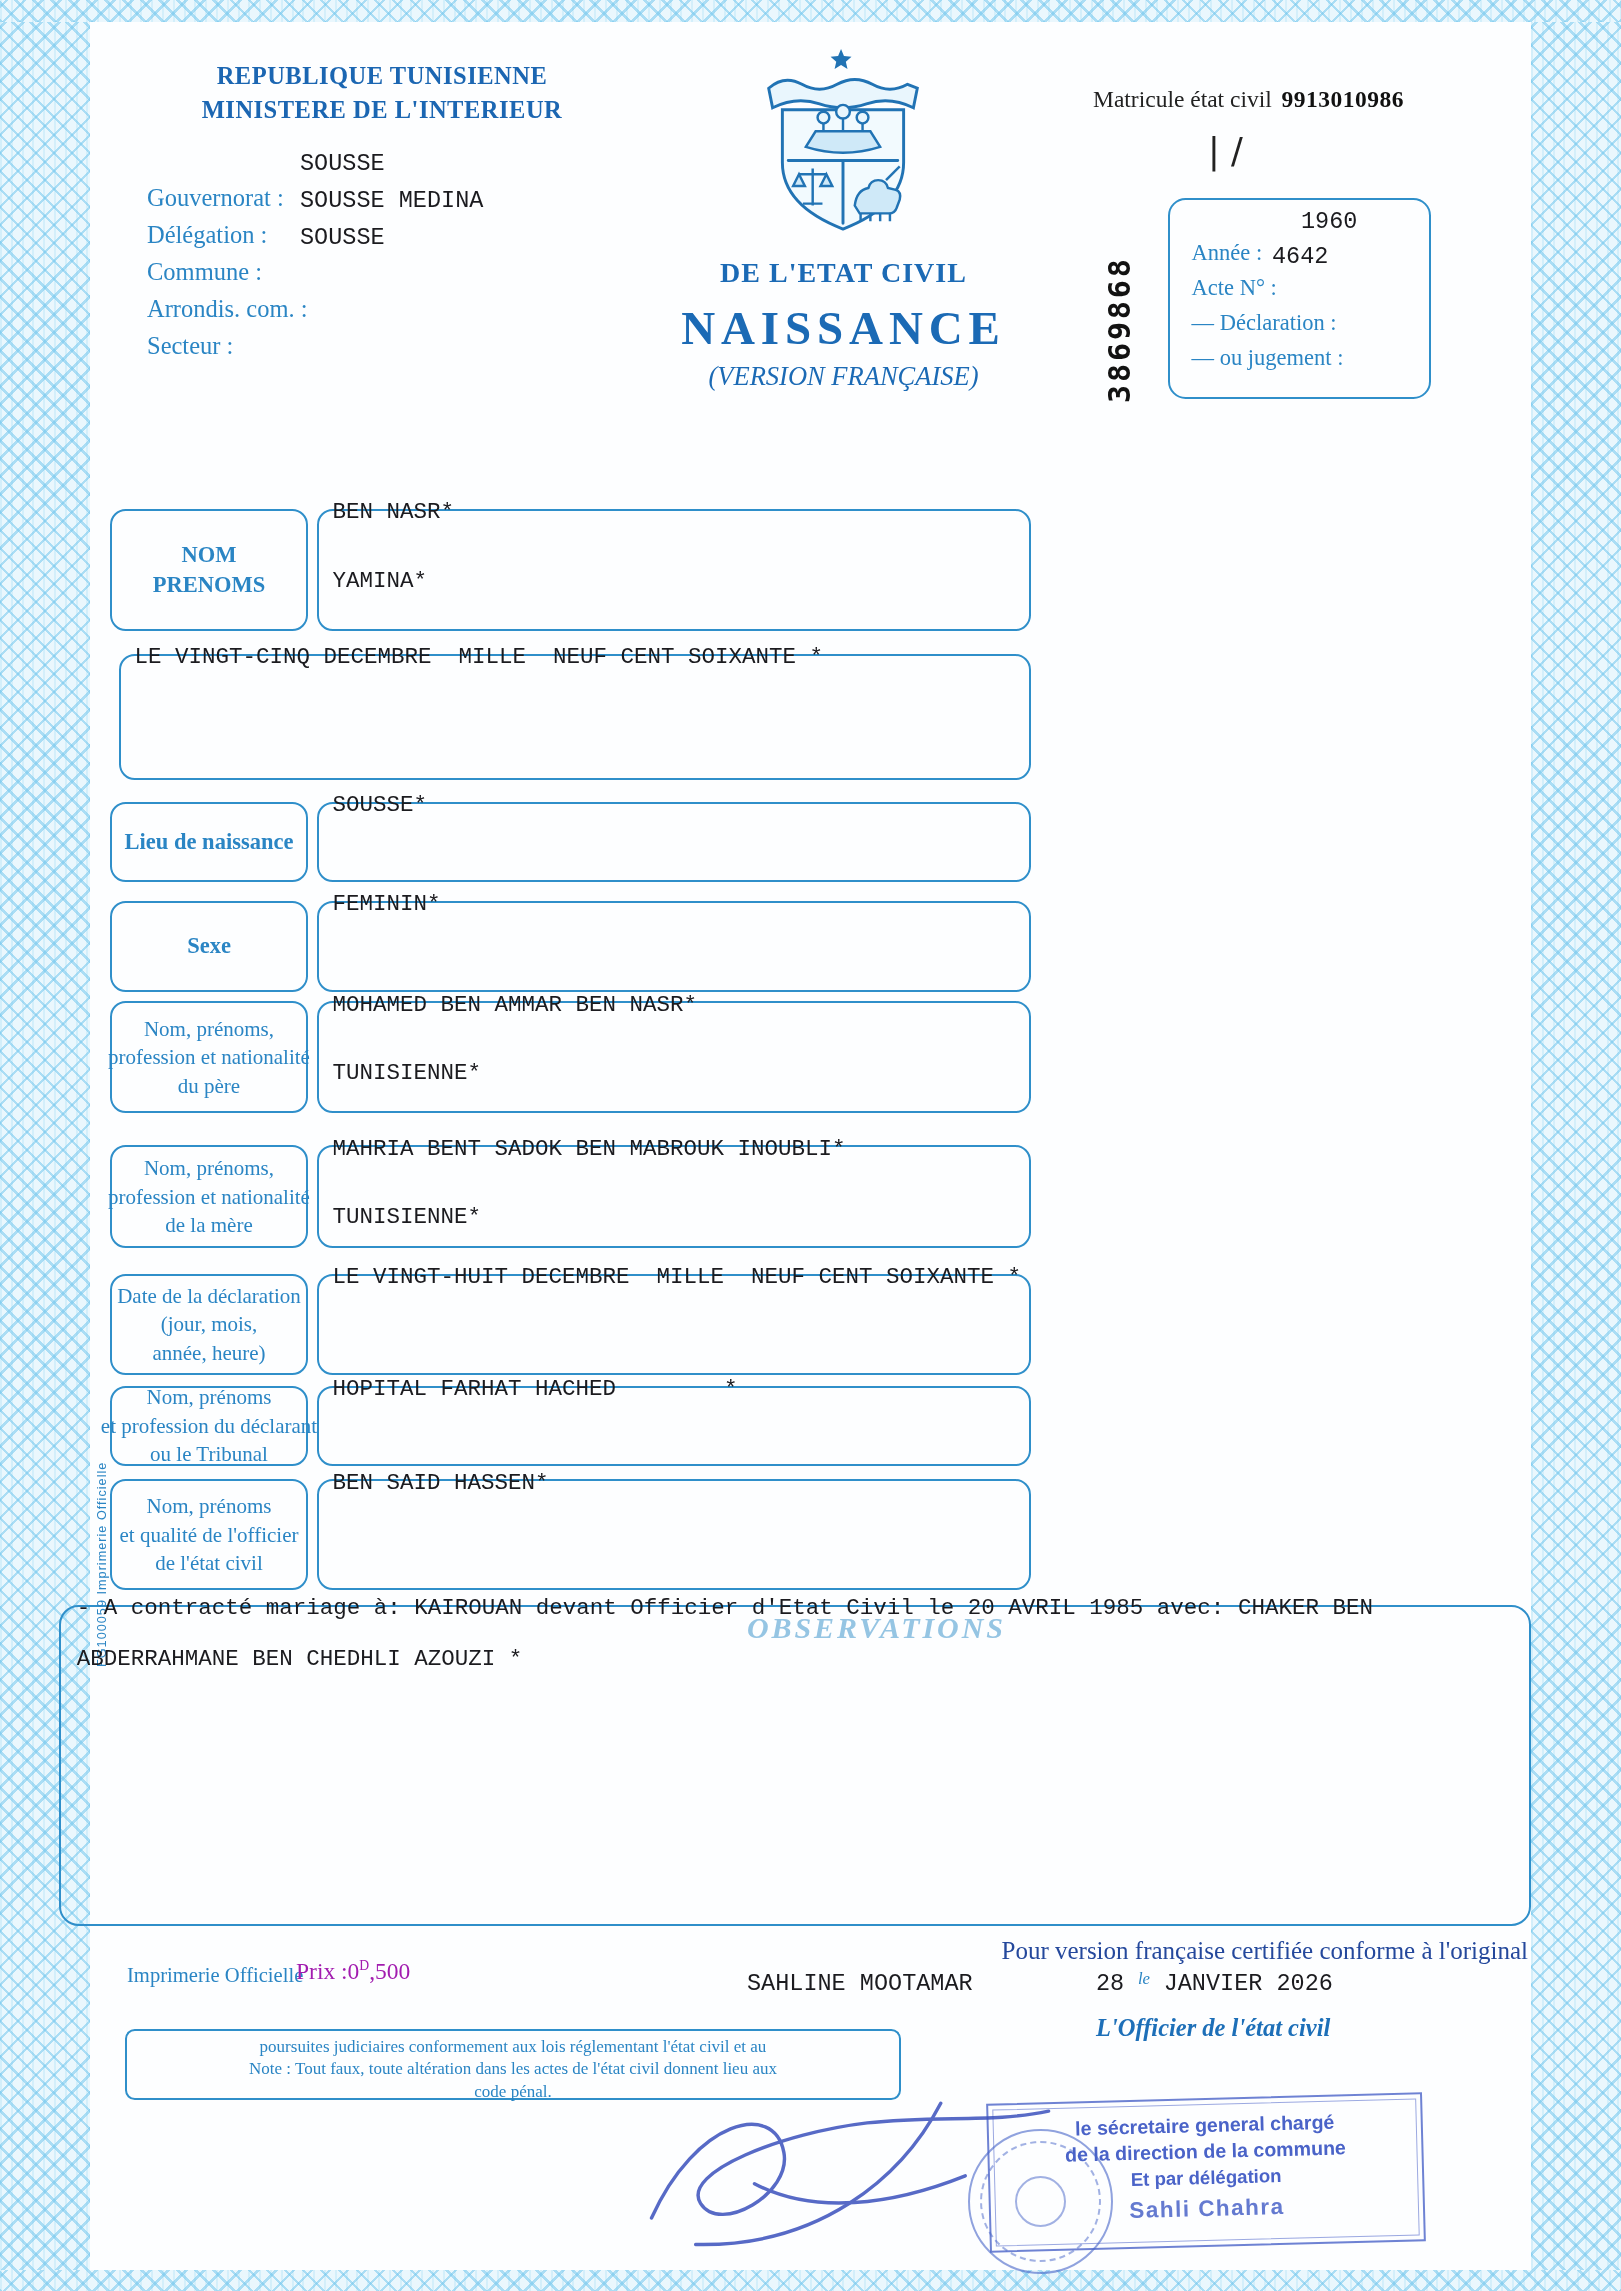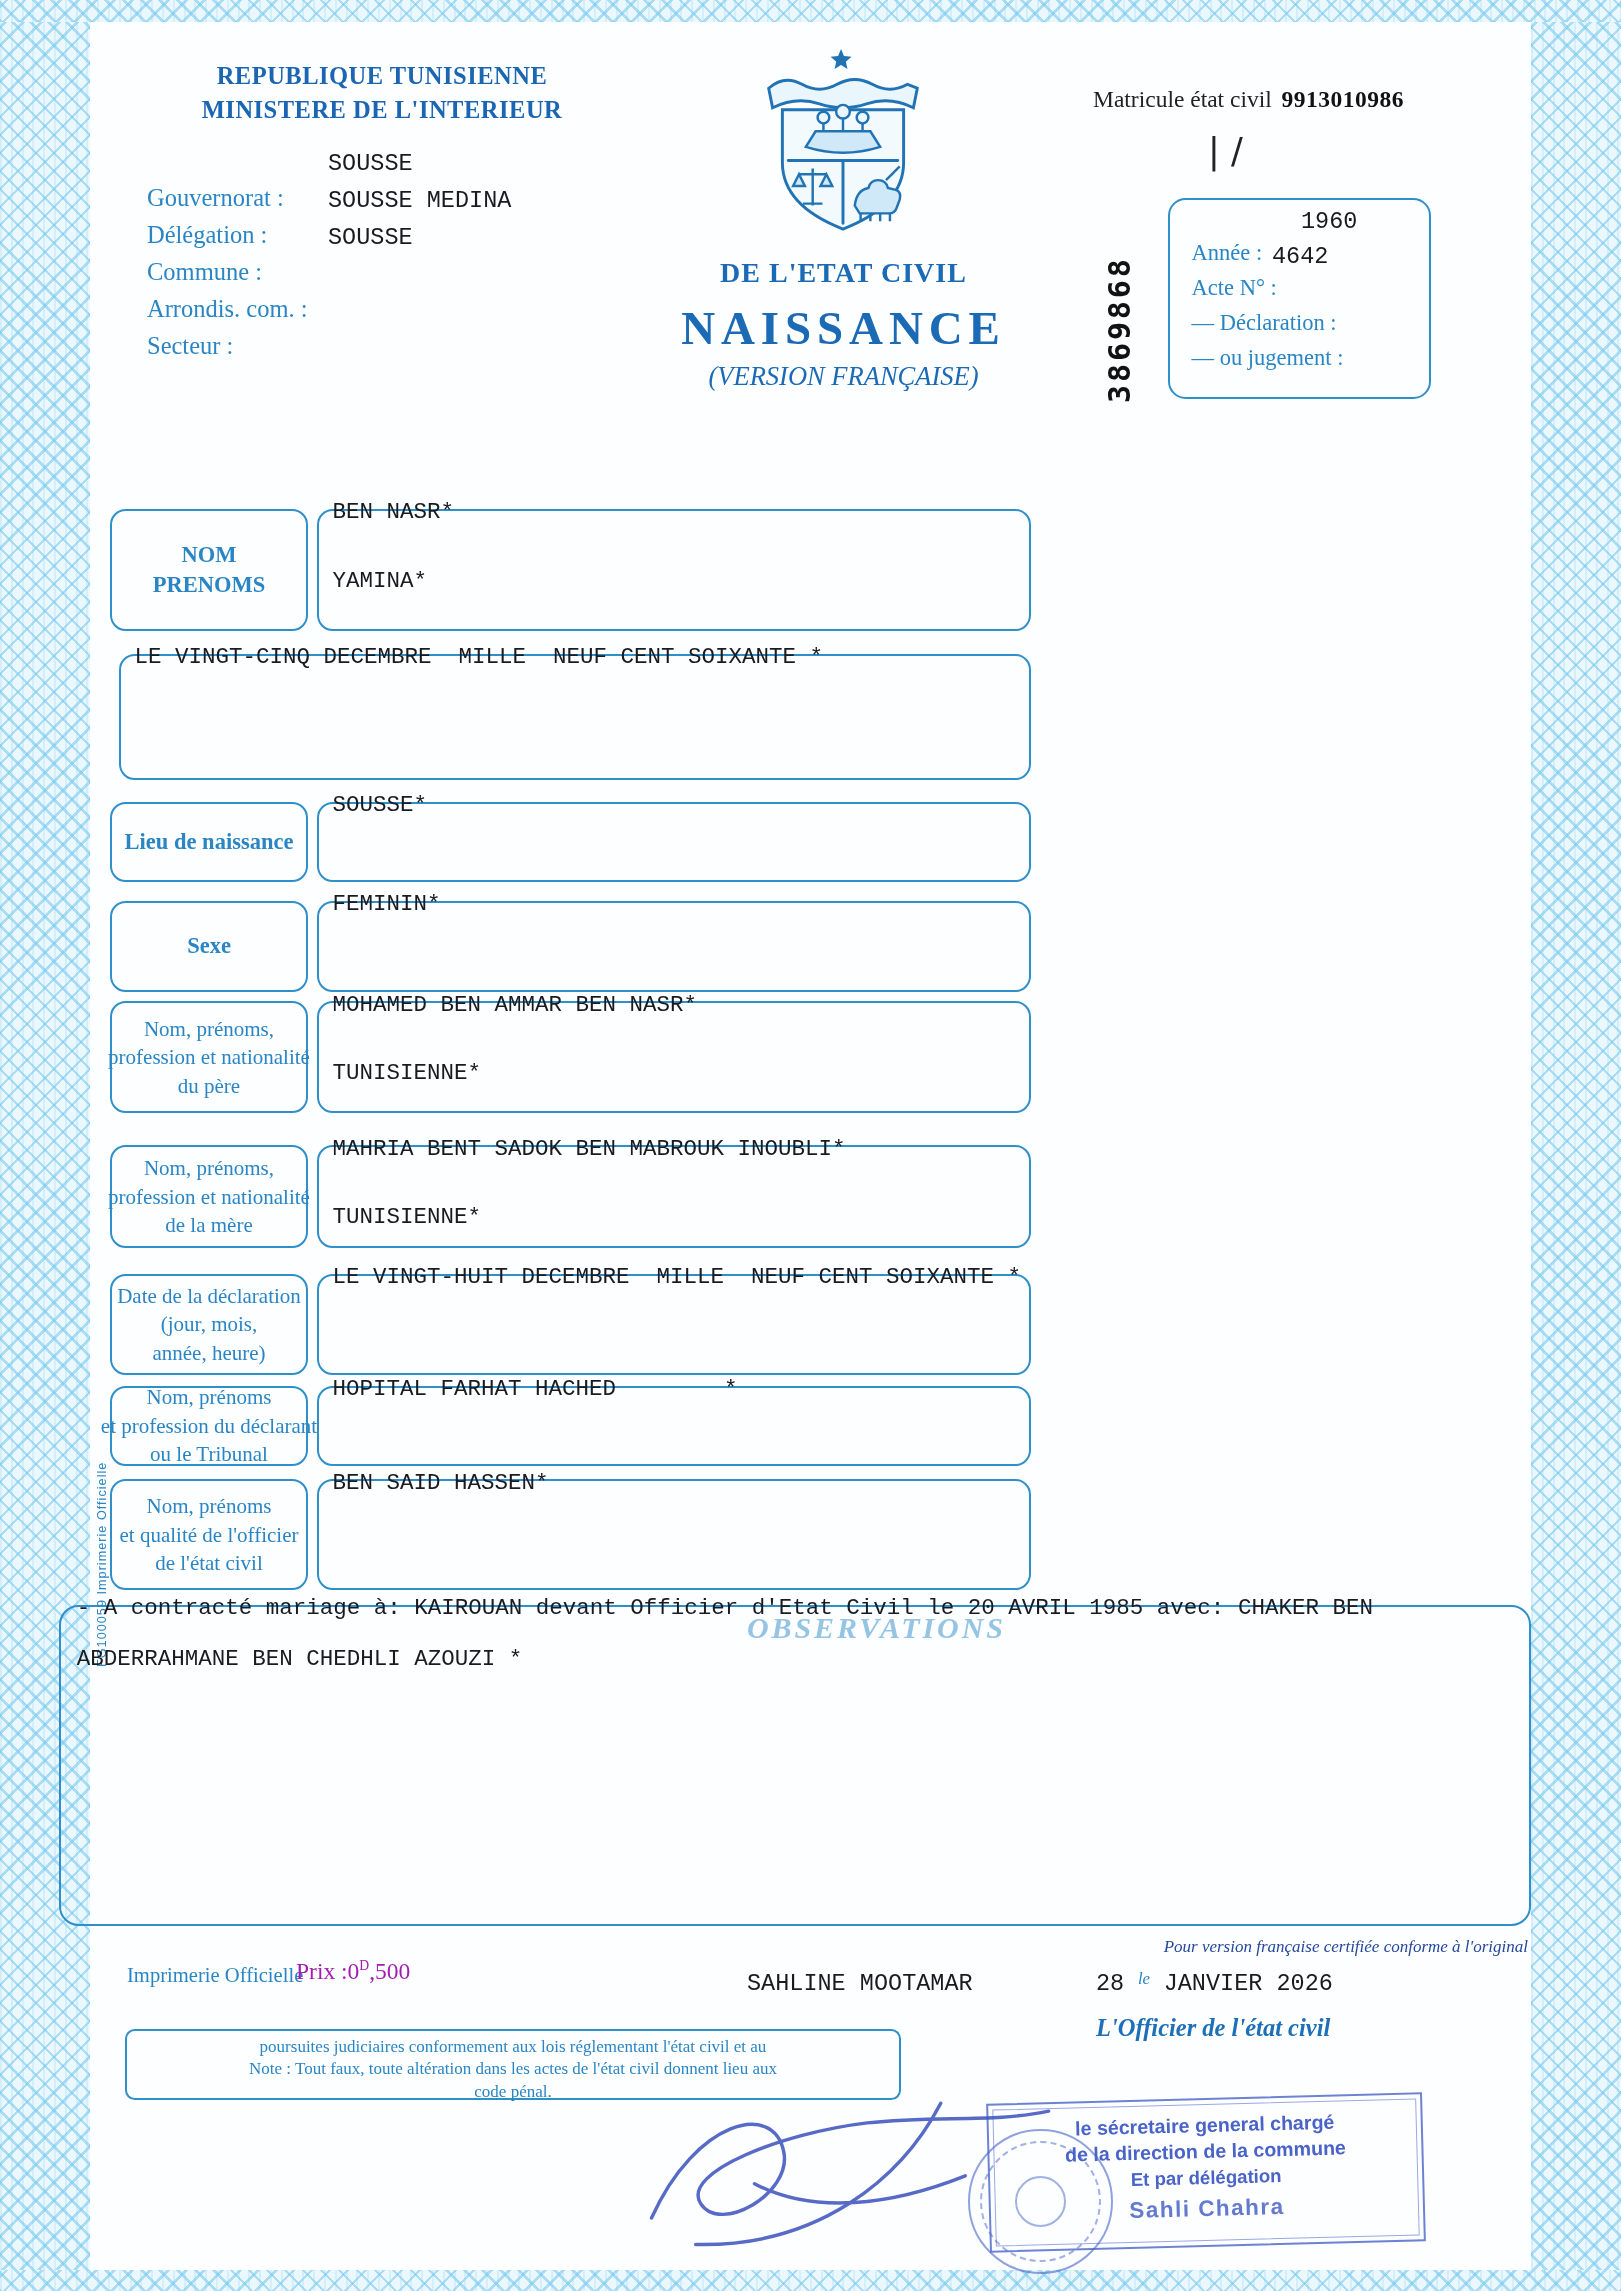--- a/index.html
+++ b/index.html
@@ -19,21 +19,21 @@
   }
   .band.left{left:0;top:0;width:90px;height:100%;}
   .band.right{right:0;top:0;width:90px;height:100%;}
   .band.top{left:0;top:0;width:100%;height:21.6px;}
   .band.bottom{left:0;bottom:0;width:100%;height:21.6px;}
 
   
   .ministry{position:absolute;left:191px;top:59px;width:382px;text-align:center;
     font-weight:bold;font-size:24.5px;line-height:1.4;color:#1b66b2;letter-spacing:0.5px;}
   .admin-labels{position:absolute;left:147px;top:179px;font-size:24.5px;line-height:37px;color:#2a85c4;}
-  .admin-values{position:absolute;left:328px;top:145px;line-height:37px;}
+  .admin-values{position:absolute;left:300px;top:145px;line-height:37px;}
   .typed{font-family:"Liberation Mono", monospace;color:#1b1b1f;}
   .admin-values .typed{font-size:23.5px;display:block;}
 
   .matricule{position:absolute;left:1093px;top:86px;font-size:23.5px;color:#222;}
   .matricule b{font-family:"Liberation Serif",serif;font-weight:bold;color:#111;margin-left:9.8px;letter-spacing:0.5px;}
   .hand-mark{position:absolute;left:1208px;top:131px;font-size:35px;color:#222;font-family:"DejaVu Sans",sans-serif;}
   .serial{position:absolute;left:1102px;top:202px;height:201px;
     writing-mode:vertical-rl;transform:rotate(180deg);
     font-family:"DejaVu Sans Mono",monospace;font-weight:bold;font-size:30px;color:#121212;letter-spacing:2.9px;}
 
@@ -75,21 +75,21 @@
     letter-spacing:2.9px;color:rgba(45,140,200,.5);z-index:0;}
   .obs .tl{z-index:1;}
   .obs .o0{top:-11.8px;left:15.7px;}
   .obs .o1{top:39px;left:15.7px;}
 
   .side-note{position:absolute;left:95px;top:1402px;height:265px;
     writing-mode:vertical-rl;transform:rotate(180deg);
     font-size:12.7px;color:#2a85c4;letter-spacing:1px;font-family:"Liberation Sans",sans-serif;}
 
   
-  .certified{position:absolute;right:93px;top:1937px;font-style:italic;font-size:17px;color:#24489c;}
+  .certified{position:absolute;right:93px;top:1937px;font-size:25px;color:#24489c;}
   .imprimerie{position:absolute;left:127px;top:1964px;font-size:20.6px;color:#2a85c4;}
   .prix{position:absolute;left:296px;top:1958px;font-size:23.5px;color:#a21caf;}
   .prix .sup{font-size:13.7px;vertical-align:super;}
   .place{position:absolute;left:747px;top:1970px;font-size:23.5px;}
   .dateline{position:absolute;left:1096px;top:1970px;font-size:23.5px;display:flex;align-items:baseline;gap:13.7px;}
   .dateline .le{font-size:16.7px;font-style:italic;color:#2a85c4;transform:translateY(-5.9px);}
   .officer{position:absolute;left:1096px;top:2014px;font-size:24.5px;font-weight:bold;font-style:italic;color:#1d6fb8;}
   .note-box{position:absolute;left:125px;top:2029px;width:776px;height:71px;
     border:2px solid #2f8fca;border-radius:9.8px;box-sizing:border-box;
     font-size:17px;line-height:1.32;color:#2a85c4;text-align:center;padding-top:4.9px;}

